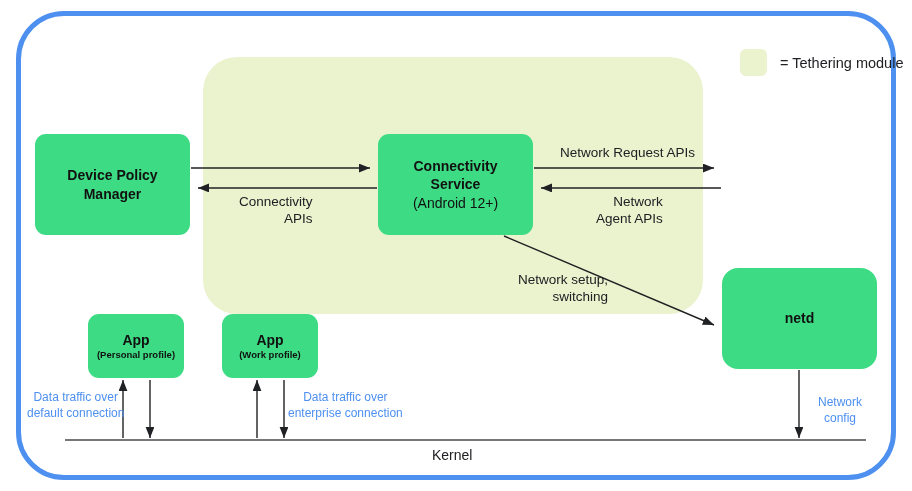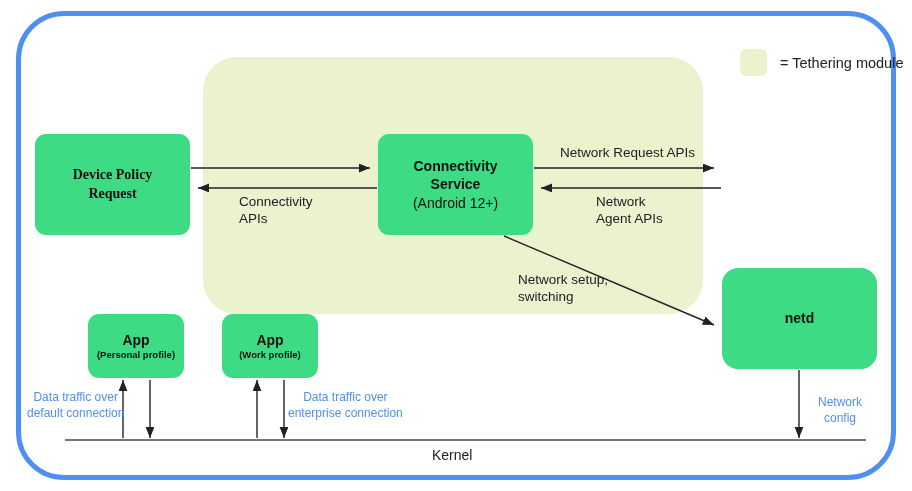--- a/index.html
+++ b/index.html
@@ -75,39 +75,39 @@
     line-height: 1.3;
   }
   .gbox .t2 {
     font-weight: normal;
     font-size: 14px;
     line-height: 1.3;
   }
   .gbox.app .t1 { font-size: 14px; }
   .gbox.app .t2 { font-size: 9.5px; font-weight: bold; }
 
-  .box-dpm   { left: 35px;  top: 134px; width: 155px; height: 101px; font-family: Liberation Serif, serif; }
+  .box-dpm   { left: 35px;  top: 134px; width: 155px; height: 101px; }
   .box-cs    { left: 378px; top: 134px; width: 155px; height: 101px; }
   .box-tel   { left: 722px; top: 134px; width: 155px; height: 101px; }
   .box-netd  { left: 722px; top: 268px; width: 155px; height: 101px; border-radius: 16px; }
   .box-app1  { left: 88px;  top: 314px; width: 96px;  height: 64px; }
   .box-app2  { left: 222px; top: 314px; width: 96px;  height: 64px; }
 
   svg.wires {
     position: absolute;
     left: 0; top: 0;
     width: 912px;
     height: 491px;
     pointer-events: none;
   }
   .lbl {
     position: absolute;
     font-size: 13.5px;
     color: #202124;
-    text-align: left;
+    text-align: right;
     line-height: 1.25;
     white-space: nowrap;
   }
   .lbl-blue {
     position: absolute;
     font-size: 12px;
     color: #4D90F0;
     text-align: center;
     line-height: 1.3;
     white-space: nowrap;
@@ -156,21 +156,21 @@
 
     <line x1="123" y1="438" x2="123" y2="380" stroke="#202124" stroke-width="1.4" marker-end="url(#arrow)"></line>
     <line x1="150" y1="380" x2="150" y2="438" stroke="#202124" stroke-width="1.4" marker-end="url(#arrow)"></line>
 
     <line x1="257" y1="438" x2="257" y2="380" stroke="#202124" stroke-width="1.4" marker-end="url(#arrow)"></line>
     <line x1="284" y1="380" x2="284" y2="438" stroke="#202124" stroke-width="1.4" marker-end="url(#arrow)"></line>
   </svg>
 
   <div class="gbox box-dpm">
     <div class="t1">Device Policy</div>
-    <div class="t1">Request</div>
+    <div class="t1">Manager</div>
   </div>
 
   <div class="gbox box-cs">
     <div class="t1">Connectivity</div>
     <div class="t1">Service</div>
     <div class="t2">(Android 12+)</div>
   </div>
 
 
   <div class="gbox box-netd">

